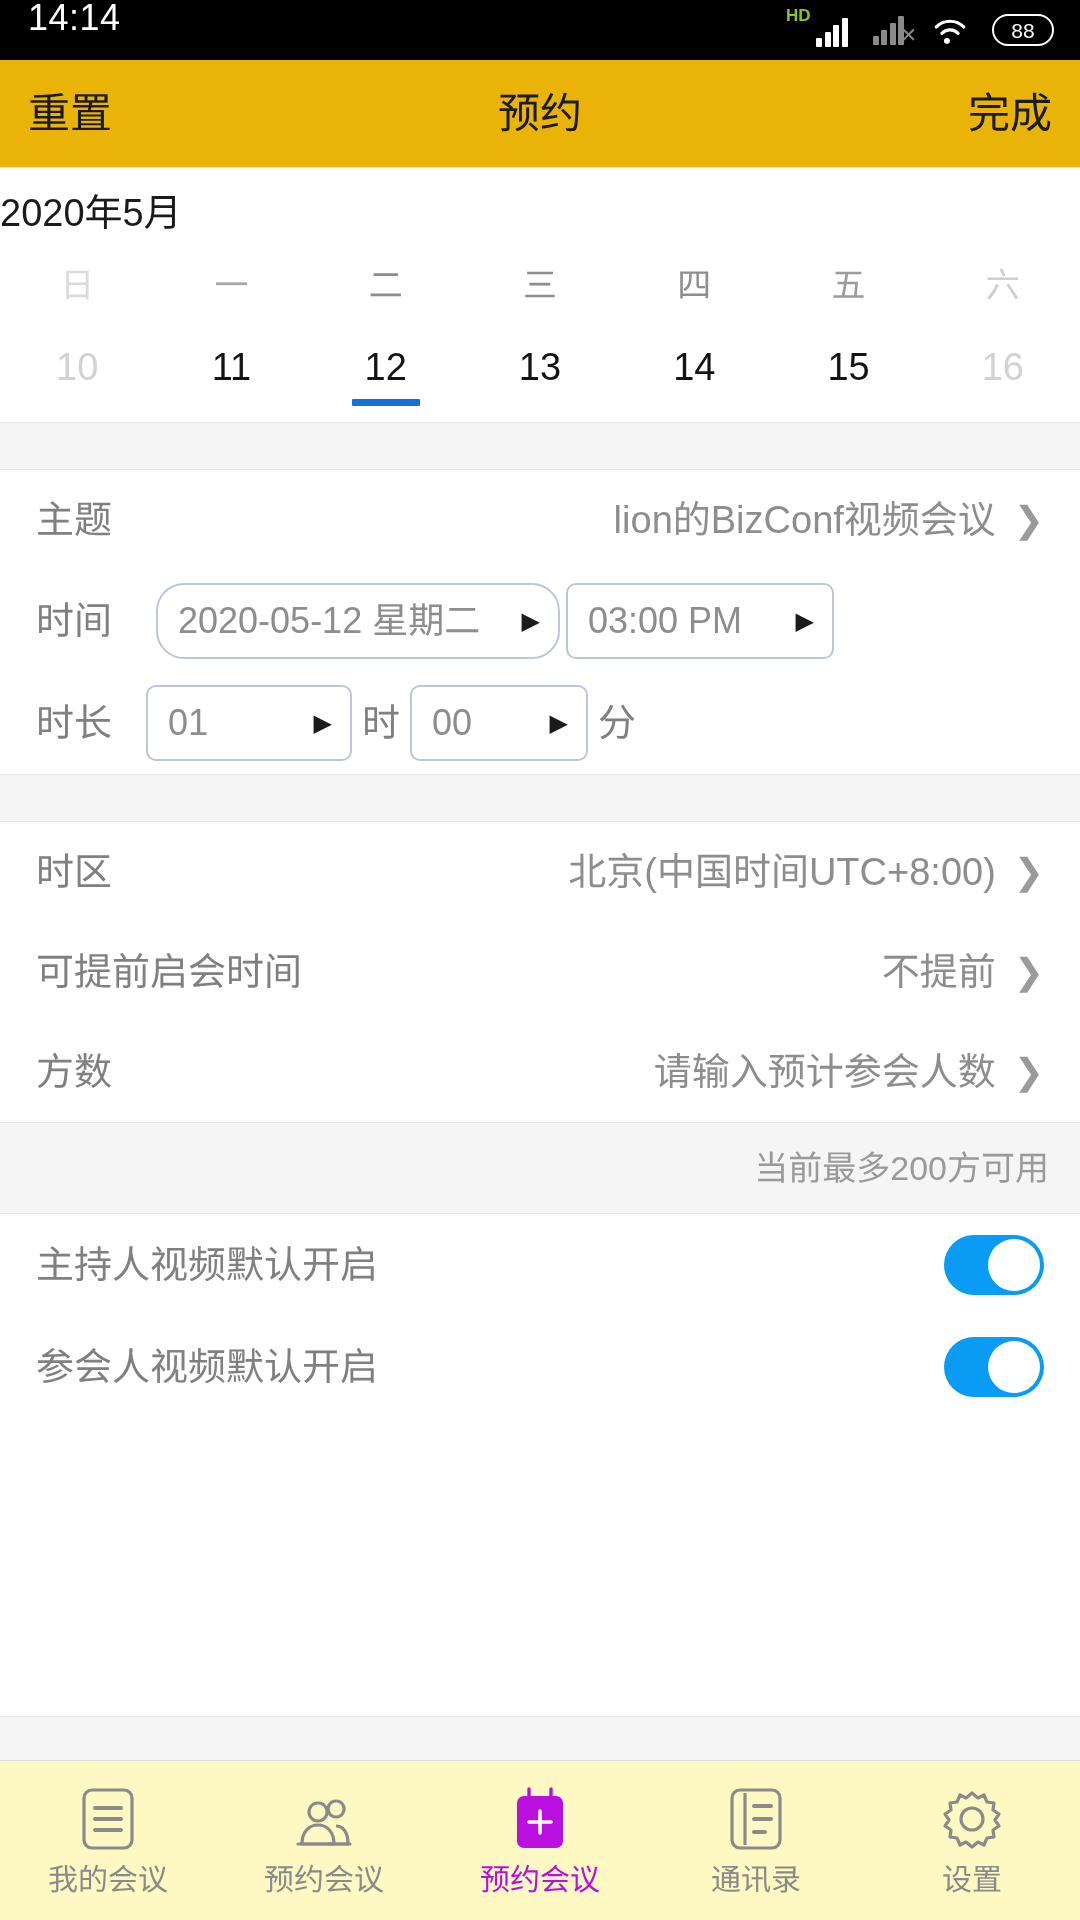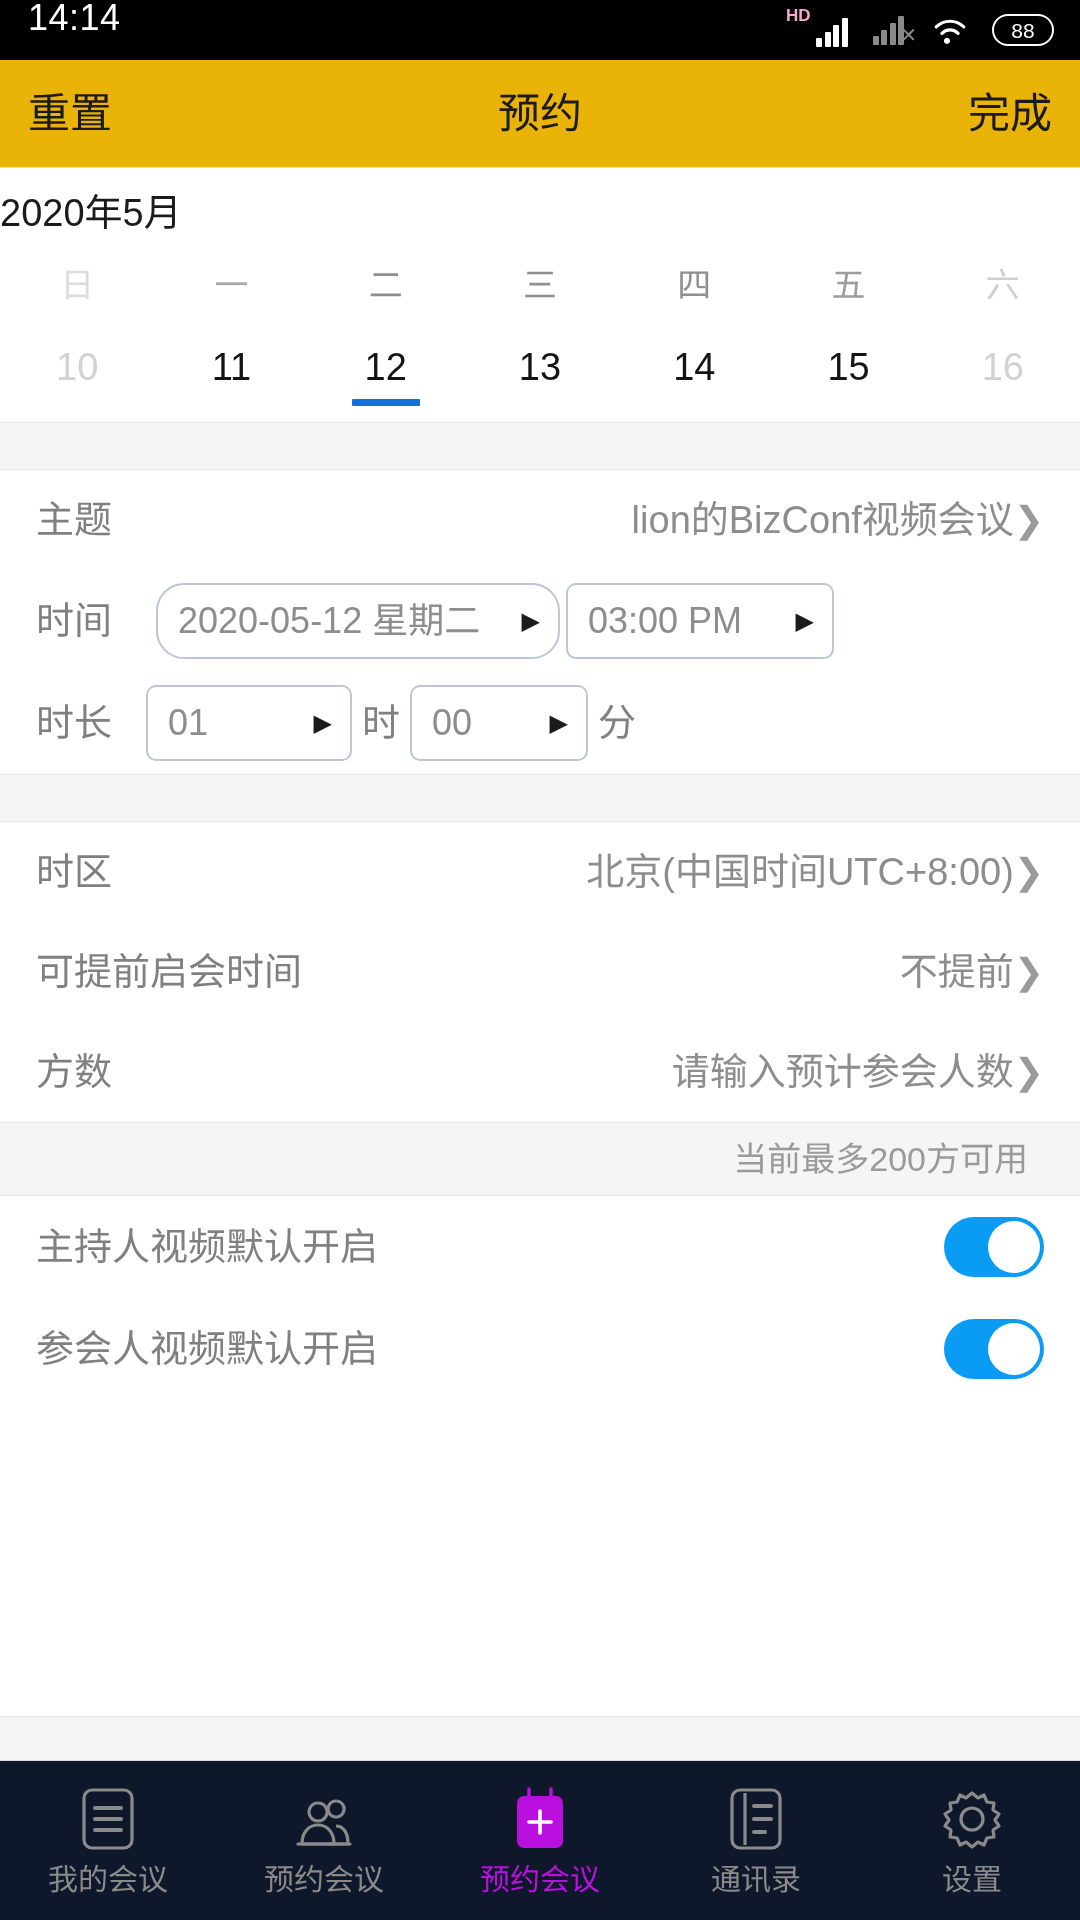--- a/index.html
+++ b/index.html
@@ -42,21 +42,21 @@
     align-items: center;
     gap: 13px;
   }
   .sig-wrap { position: relative; display: flex; align-items: flex-end; height: 34px; }
   .hd-label {
     position: absolute;
     top: -6px;
     left: -30px;
     font-size: 17px;
     font-weight: bold;
-    color: #f9a8d4;
+    color: #84cc16;
     line-height: 1;
   }
   .bars { display: flex; align-items: flex-end; gap: 2.5px; height: 30px; }
   .bars i { display: block; width: 6px; background: #ffffff; border-radius: 1px; }
   .bars i:nth-child(1) { height: 9px; }
   .bars i:nth-child(2) { height: 15px; }
   .bars i:nth-child(3) { height: 22px; }
   .bars i:nth-child(4) { height: 29px; }
   .bars.dim i { background: #8a8a8a; }
   .sim2 { position: relative; display: flex; align-items: flex-end; margin-left: 12px; }
@@ -159,25 +159,25 @@
     border-top: 1px solid #e6e6e6;
     border-bottom: 1px solid #e6e6e6;
     flex: 0 0 auto;
   }
   .gap.h-small { height: 48px; }
 
   .note-bar {
     background: #f5f5f5;
     border-top: 1px solid #e6e6e6;
     border-bottom: 1px solid #e6e6e6;
-    height: 74px;
+    height: 92px;
     display: flex;
     align-items: center;
     justify-content: flex-end;
-    padding-right: 52px;
+    padding-right: 31px;
     flex: 0 0 auto;
   }
   .note-text {
     font-size: 34px;
     color: #9a9a9a;
     line-height: 1;
   }
 
   .panel { background: #ffffff; flex: 0 0 auto; }
 
@@ -193,20 +193,21 @@
     color: #808080;
     line-height: 1;
     flex: 0 0 auto;
     text-align: center;
   }
   .row-spacer { flex: 1 1 auto; }
   .row-value {
     font-size: 38px;
     color: #8d8d8d;
     line-height: 1;
+    margin-right: 18px;
     text-align: center;
   }
   .chevron {
     font-size: 36px;
     color: #9a9a9a;
     line-height: 1;
     font-weight: 300;
   }
 
   
@@ -261,21 +262,21 @@
     border-radius: 26px;
     background: #ffffff;
   }
 
   .filler { flex: 1 1 auto; background: #ffffff; }
   .bottom-gap { background: #f5f5f5; border-top: 1px solid #e6e6e6; height: 44px; flex: 0 0 auto; }
 
   
   .tabbar {
     height: 160px;
-    background: #0f172a;
+    background: #fef9c3;
     border-top: 1px solid #dcdcdc;
     display: flex;
     flex: 0 0 auto;
   }
   .tab {
     flex: 1 1 0;
     display: flex;
     flex-direction: column;
     align-items: center;
     justify-content: center;

